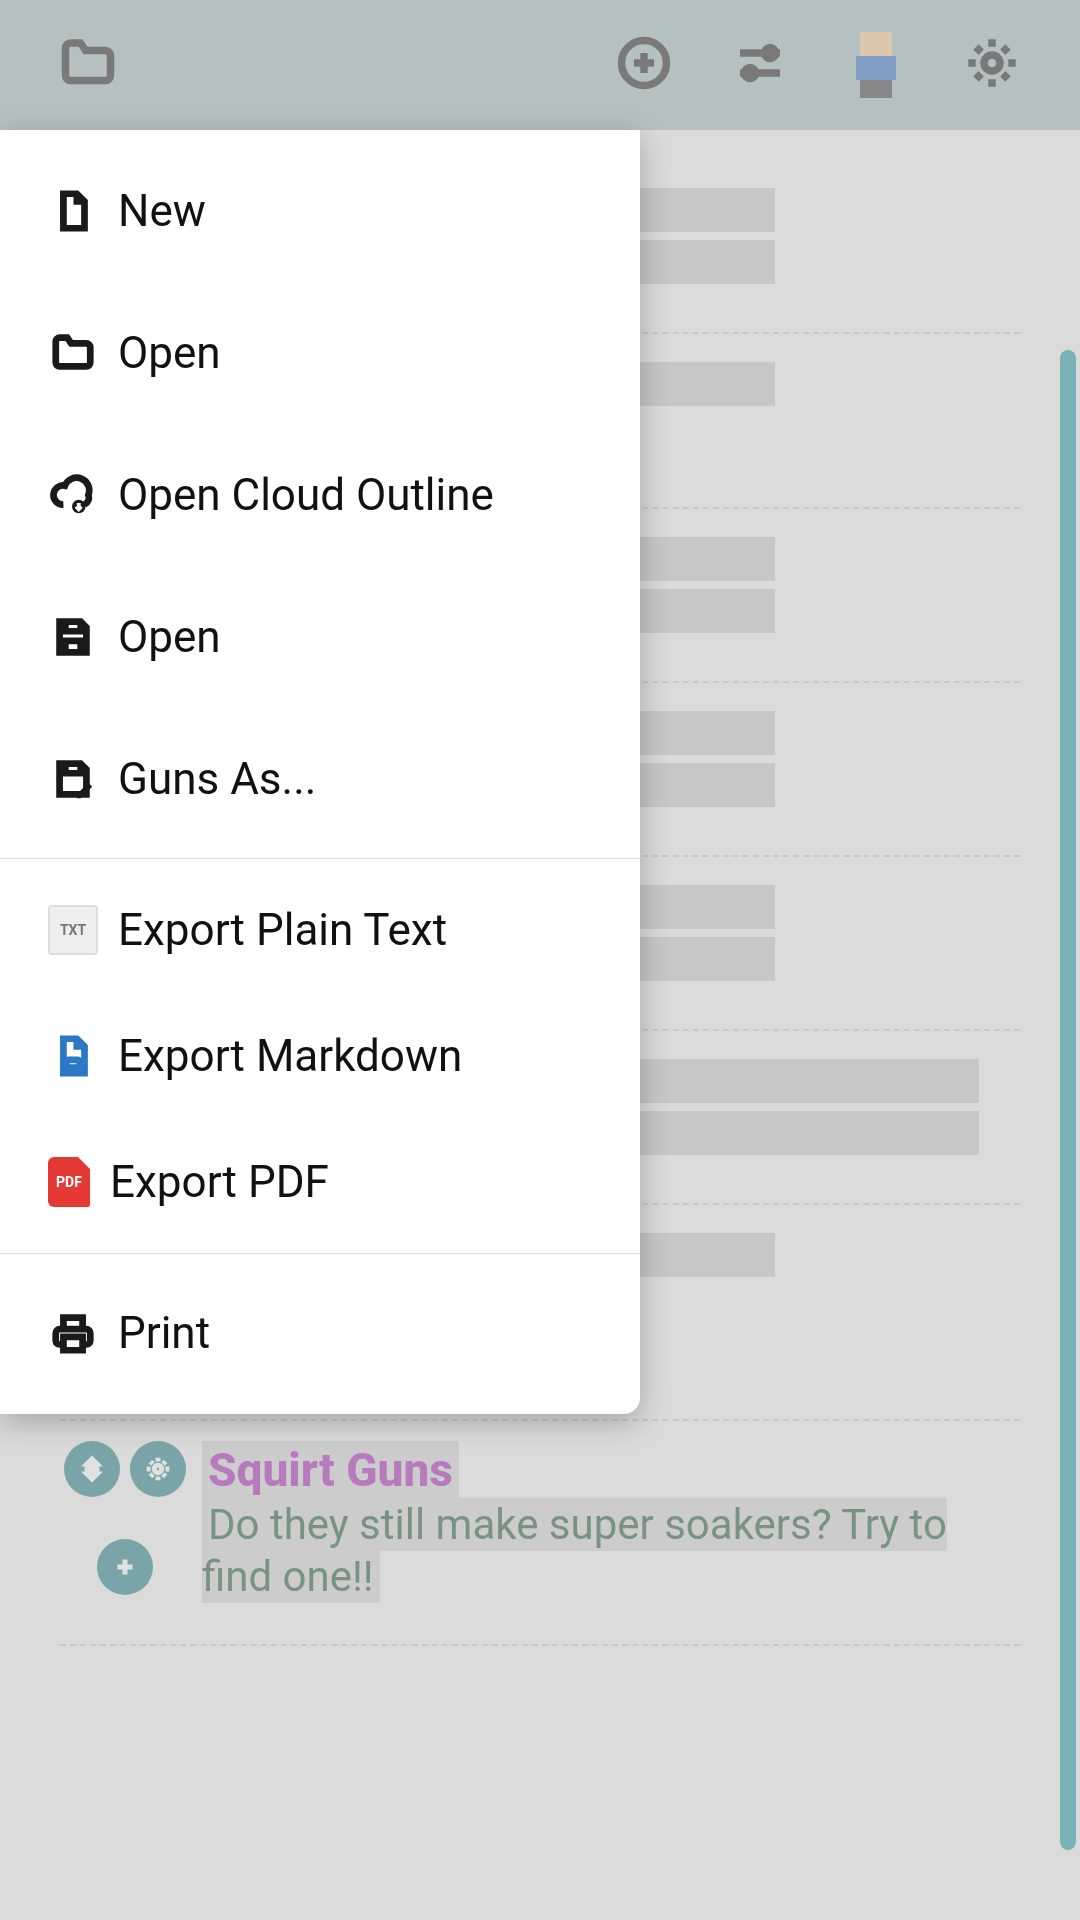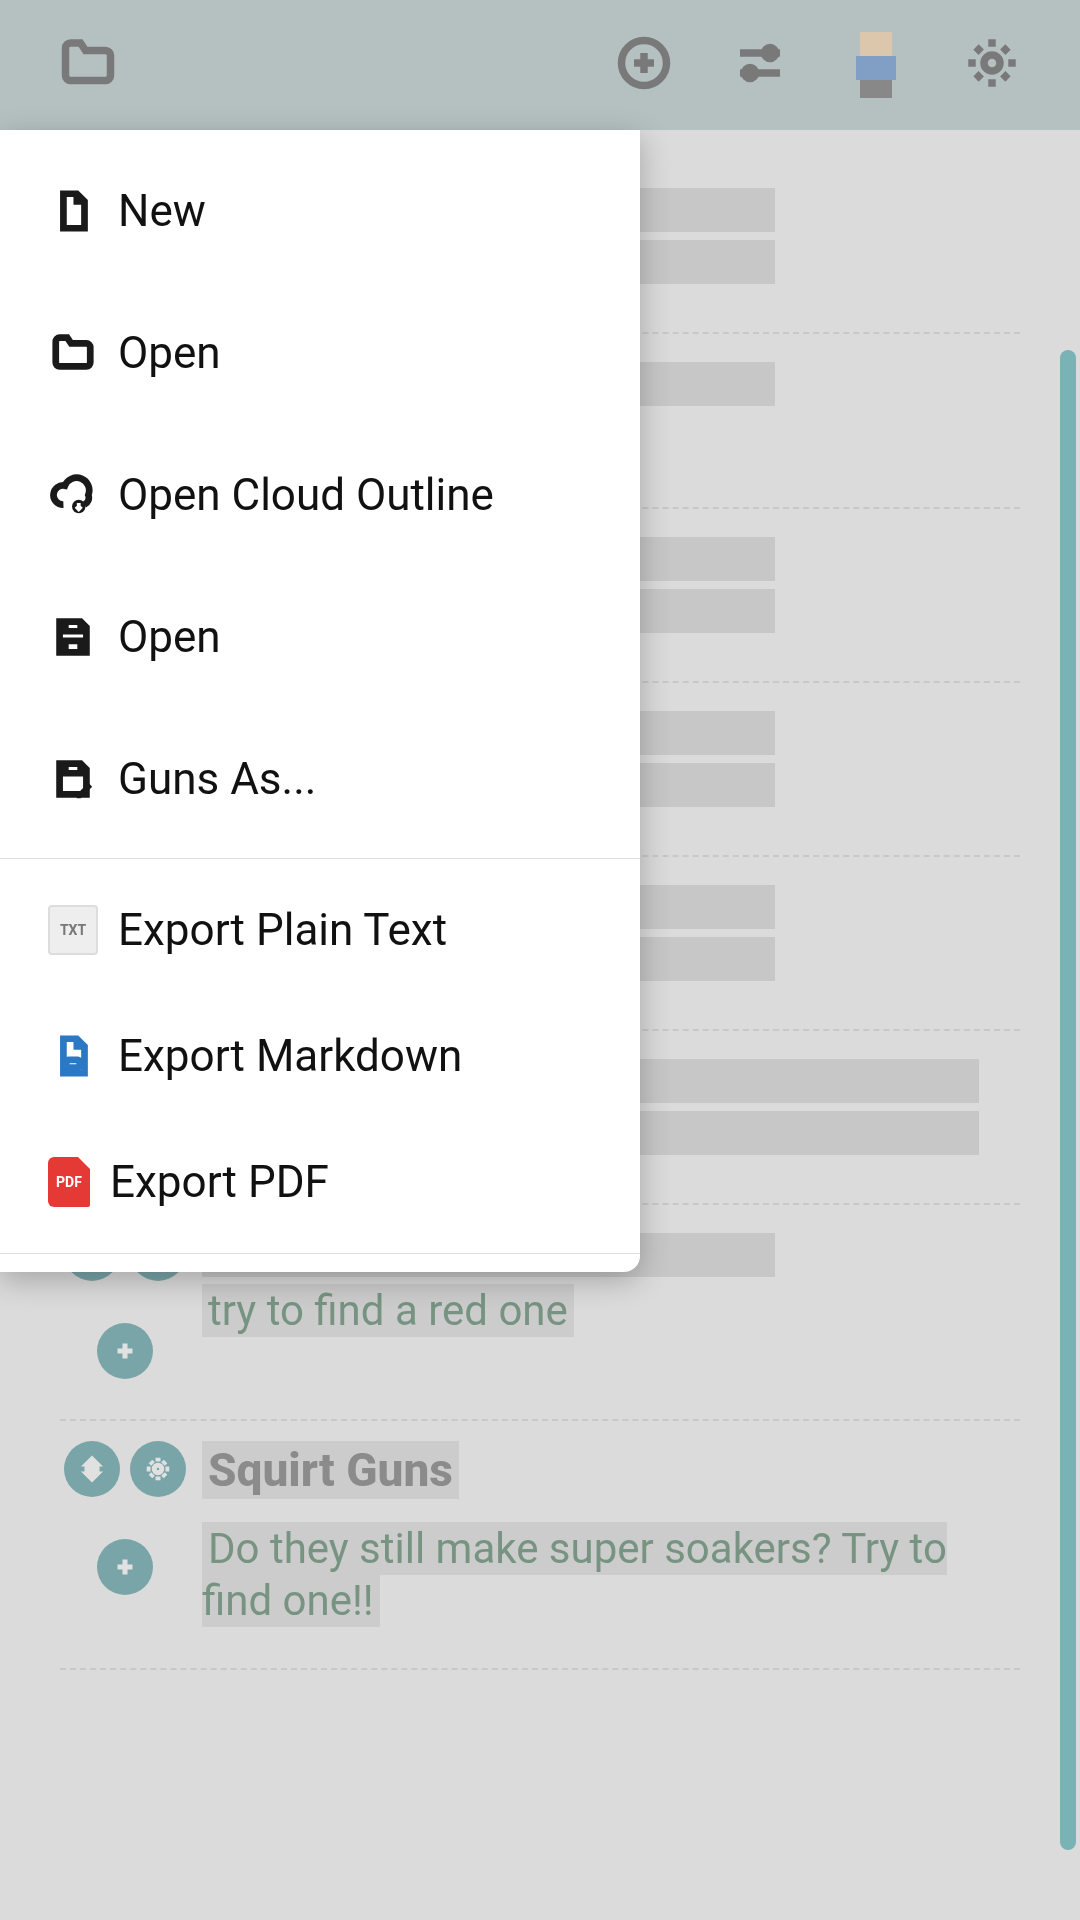--- a/index.html
+++ b/index.html
@@ -51,25 +51,25 @@
     background: #1b7b80;
     display: flex; align-items: center; justify-content: center;
     color: #fff;
   }
   .cbtn.plus { margin-top: 30px; }
   .cbtn svg { width: 30px; height: 30px; stroke: #fff; fill: none; stroke-width: 4; }
   .card-body { flex: 1; padding-left: 12px; }
   .card-title {
     font-size: 46px;
     font-weight: 800;
-    color: #404040;
+    color: #a21caf;
     background: #d0d0d0;
     padding: 2px 6px;
     display: inline-block;
-    margin-bottom: 24px;
+    margin-bottom: 0;
   }
   .card-text {
     font-size: 42px;
     line-height: 1.25;
     color: #14532d;
     background: #d0d0d0;
     padding: 2px 6px;
     display: inline;
   }
 
@@ -383,14 +383,22 @@
     <span>Export Markdown</span>
   </div>
 
   <div class="menu-item" style="height:126px">
     <span class="mi-icon pdf-badge">PDF</span>
     <span>Export PDF</span>
   </div>
 
   <div class="menu-sep"></div>
 
+  <div class="menu-item">
+    <span class="mi-icon">
+      <svg viewBox="0 0 24 24">
+          <path d="M7 9V4h10v5M7 18H5a2 2 0 0 1-2-2v-4a2 2 0 0 1 2-2h14a2 2 0 0 1 2 2v4a2 2 0 0 1-2 2h-2M7 14h10v7H7z"></path>
+        </svg>
+    </span>
+    <span>Print</span>
+  </div>
 
 </div>
 
 </body></html>

